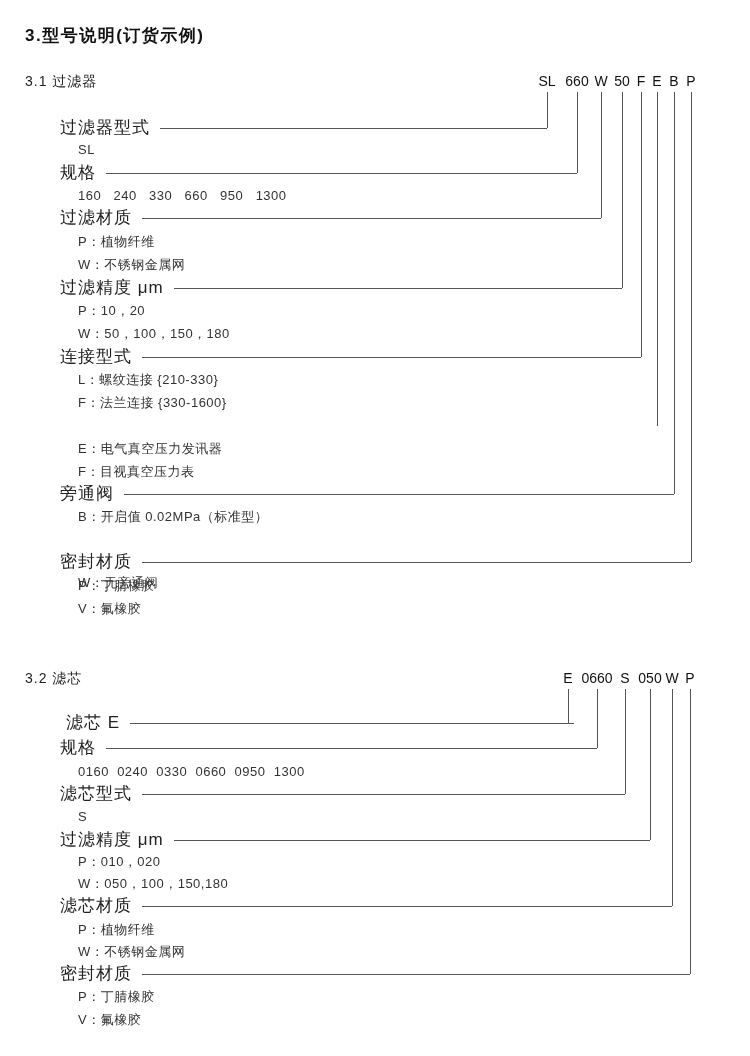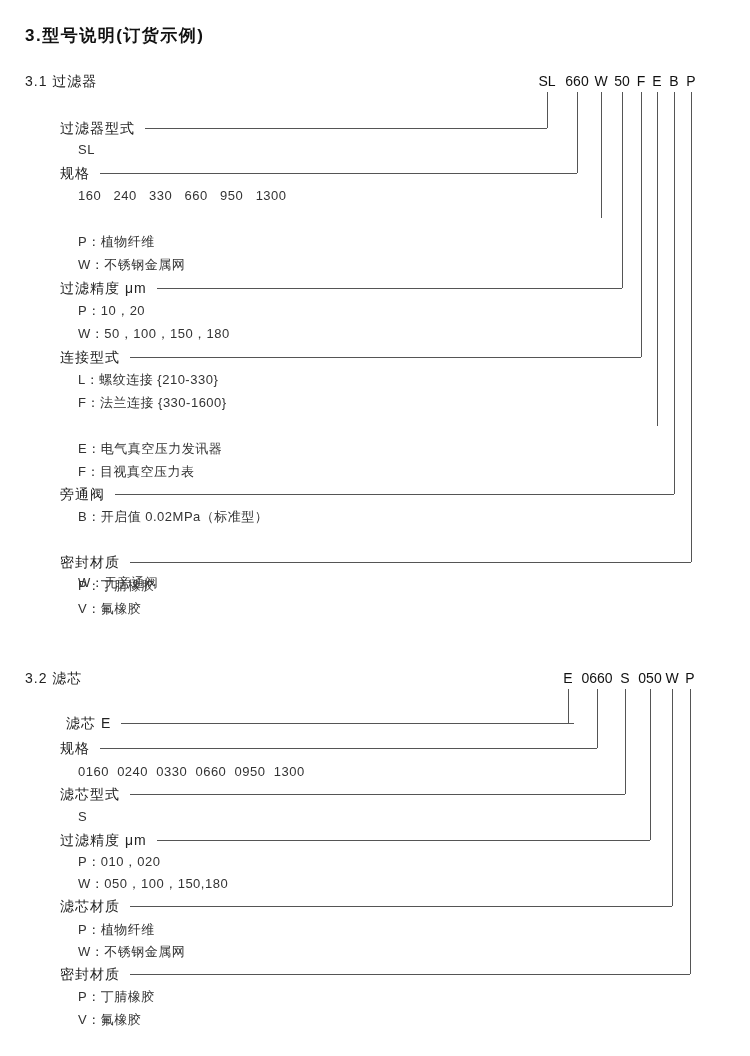--- a/index.html
+++ b/index.html
@@ -22,21 +22,21 @@
   }
   .code-seg {
     position:absolute; transform:translateX(-50%);
     font-size:14px; font-weight:500; color:#111; white-space:nowrap; line-height:16px;
   }
   .lrow {
     position:absolute; left:60px; height:20px;
     display:flex; align-items:center;
   }
   .lrow .lab {
-    font-size:14px; letter-spacing:1px; color:#222; white-space:pre; line-height:20px;
+    font-size:17px; letter-spacing:1px; color:#222; white-space:pre; line-height:20px;
   }
   .lrow .hline {
     flex:1; height:0; border-top:1px solid #555; margin-left:10px;
   }
   .sub {
     position:absolute; left:78px;
     font-size:13px; color:#333; letter-spacing:0.5px;
     white-space:pre; line-height:16px;
   }
   .vline {
@@ -69,20 +69,24 @@
   <div class="vline" style="left:657px; top:92px; height:334px;"></div>
   <div class="vline" style="left:674px; top:92px; height:402px;"></div>
   <div class="vline" style="left:691px; top:92px; height:470px;"></div>
 
   <div class="lrow" style="top:118px; width:487px;">
     <span class="lab">过滤器型式</span>
       <span class="hline"></span>
   </div>
   <div class="lrow" style="top:163px; width:517px;">
     <span class="lab">规格</span>
+      <span class="hline"></span>
+  </div>
+  <div class="lrow" style="top:208px; width:541px;">
+    <span class="lab">过滤材质</span>
       <span class="hline"></span>
   </div>
   <div class="lrow" style="top:278px; width:562px;">
     <span class="lab">过滤精度 μm</span>
       <span class="hline"></span>
   </div>
   <div class="lrow" style="top:347px; width:581px;">
     <span class="lab">连接型式</span>
       <span class="hline"></span>
   </div>

